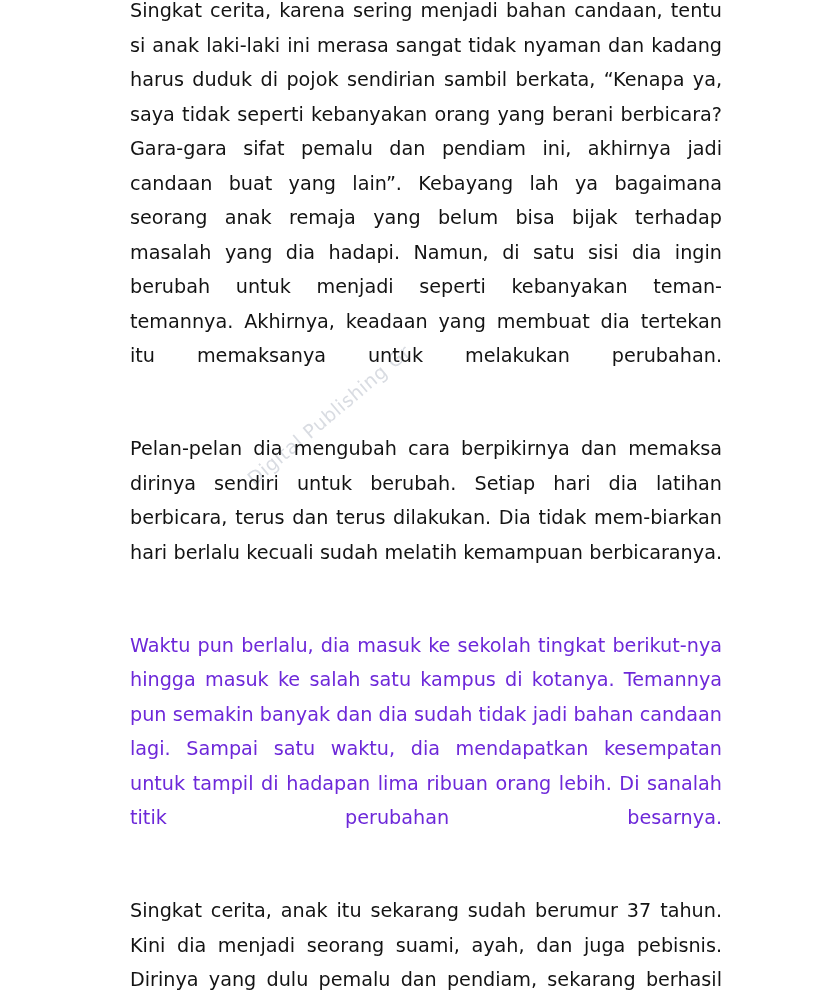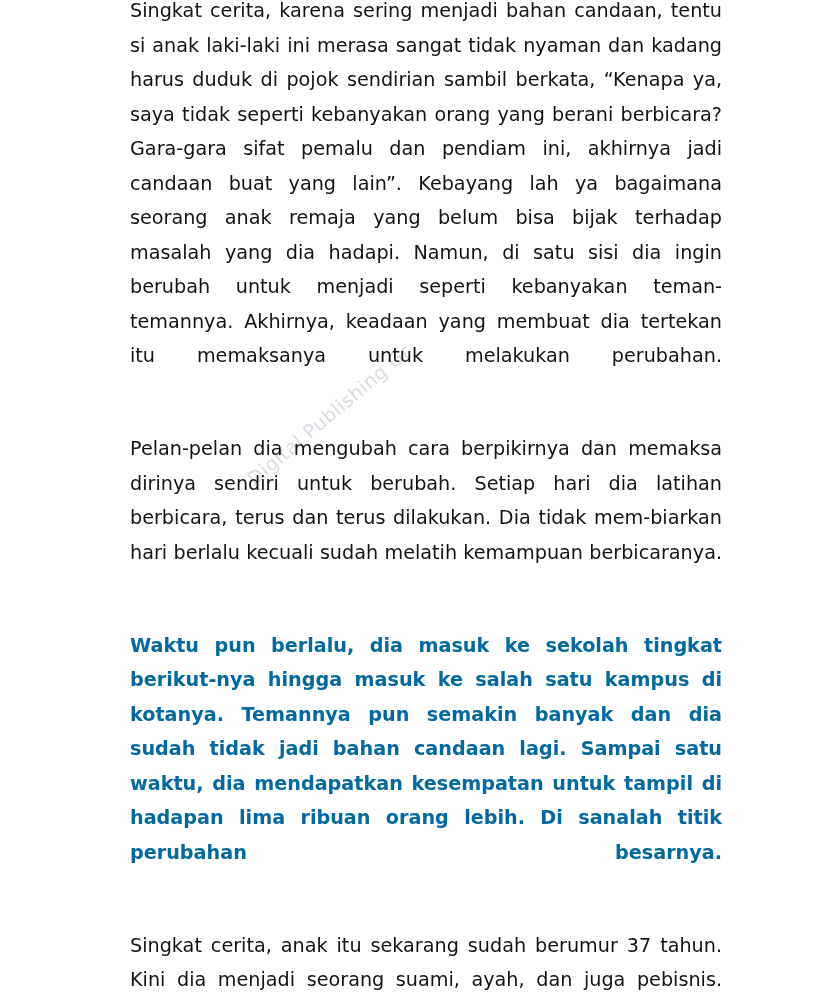--- a/index.html
+++ b/index.html
@@ -81,18 +81,18 @@
 <div id="page" style="background: rgb(255, 255, 255);">
 
   <div id="watermark" style="transform: rotate(-40deg); color: rgb(217, 220, 226);">Digital Publishing Gr</div>
 
   <div id="text-column">
 
     <p class="para" style="color: rgb(19, 19, 19);">Singkat cerita, karena sering menjadi bahan candaan, tentu si anak laki-laki ini merasa sangat tidak nyaman dan kadang harus duduk di pojok sendirian sambil berkata, “Kenapa ya, saya tidak seperti kebanyakan orang yang berani berbicara? Gara-gara sifat pemalu dan pendiam ini, akhirnya jadi candaan buat yang lain”. Kebayang lah ya bagaimana seorang anak remaja yang belum bisa bijak terhadap masalah yang dia hadapi. Namun, di satu sisi dia ingin berubah untuk menjadi seperti kebanyakan teman-temannya. Akhirnya, keadaan yang membuat dia tertekan itu memaksanya untuk melakukan perubahan.</p>
 
     <p class="para" style="color: rgb(19, 19, 19);">Pelan-pelan dia mengubah cara berpikirnya dan memaksa dirinya sendiri untuk berubah. Setiap hari dia latihan berbicara, terus dan terus dilakukan. Dia tidak mem-biarkan hari berlalu kecuali sudah melatih kemampuan berbicaranya.</p>
 
-    <p class="para" style="color: #0369a1; font-weight: bold;">Waktu pun berlalu, dia masuk ke sekolah tingkat berikut-nya hingga masuk ke salah satu kampus di kotanya. Temannya pun semakin banyak dan dia sudah tidak jadi bahan candaan lagi. Sampai satu waktu, dia mendapatkan kesempatan untuk tampil di hadapan lima ribuan orang lebih. Di sanalah titik perubahan besarnya.</p>
+    <p class="para" style="color: #6d28d9;">Waktu pun berlalu, dia masuk ke sekolah tingkat berikut-nya hingga masuk ke salah satu kampus di kotanya. Temannya pun semakin banyak dan dia sudah tidak jadi bahan candaan lagi. Sampai satu waktu, dia mendapatkan kesempatan untuk tampil di hadapan lima ribuan orang lebih. Di sanalah titik perubahan besarnya.</p>
 
     <p class="para" style="color: rgb(19, 19, 19);"><span>Singkat cerita, anak itu sekarang sudah berumur 37 tahun. Kini dia menjadi seorang suami, ayah, dan juga pebisnis. Dirinya yang dulu pemalu dan pendiam, sekarang berhasil menjadi seorang mentor </span></p>
 
   </div>
 </div>
 
 </body></html>

